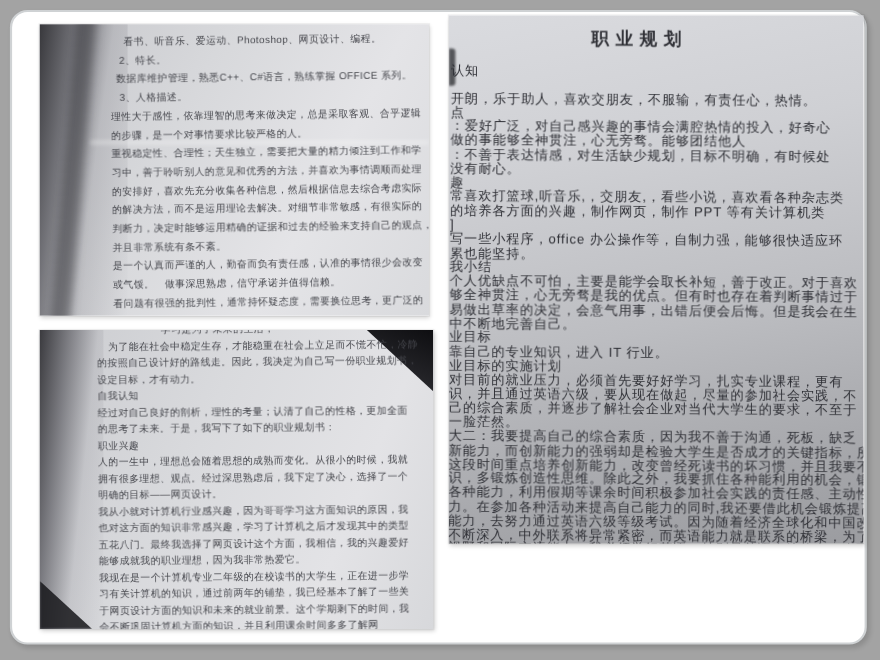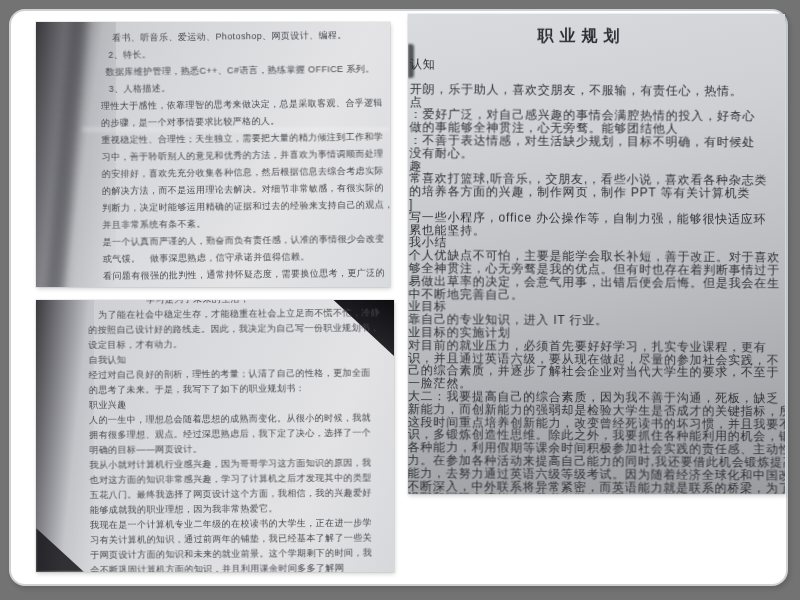--- a/index.html
+++ b/index.html
@@ -1,16 +1,16 @@
 <!DOCTYPE html>
 <html style="--c-frame_border: #cfd2d4; --c-paper_gray: #d7d8db; --c-shadow_dark: #1a1a1e; --c-text_soft: #45464c; --c-text_dark: #2e2f35;"><head>
 <meta charset="utf-8">
 <style>
   html,body{margin:0;padding:0;background:#fff;}
-  .canvas{position:relative;width:800px;height:600px;background:#737373;overflow:hidden;
+  .canvas{position:relative;width:800px;height:600px;background:#a3a3a3;overflow:hidden;
           font-family:"Liberation Sans",sans-serif;}
   .frame{position:absolute;left:9px;top:9px;width:775px;height:573px;
          border:2px solid var(--c-frame_border,#cfd2d4);border-radius:16px;
          box-shadow:2px 3px 5px rgba(0,0,0,.14);background:#fff;}
   .photo{position:absolute;overflow:hidden;box-shadow:0 0 0 1px rgba(0,0,0,.05),1px 2px 4px rgba(0,0,0,.18);}
   
   .p1{left:36px;top:22px;width:354px;height:265px;
       background:linear-gradient(118deg,#c7c8cc 0%,#d7d8db 35%,#e4e4e7 68%,#d9dadd 100%);}
   .p1 .edge-left{position:absolute;left:0;top:0;bottom:0;width:80px;
       background:linear-gradient(98deg,#38383c 0%,rgba(92,92,98,.8) 28%,rgba(150,150,156,.38) 58%,rgba(205,205,210,0) 100%);}

